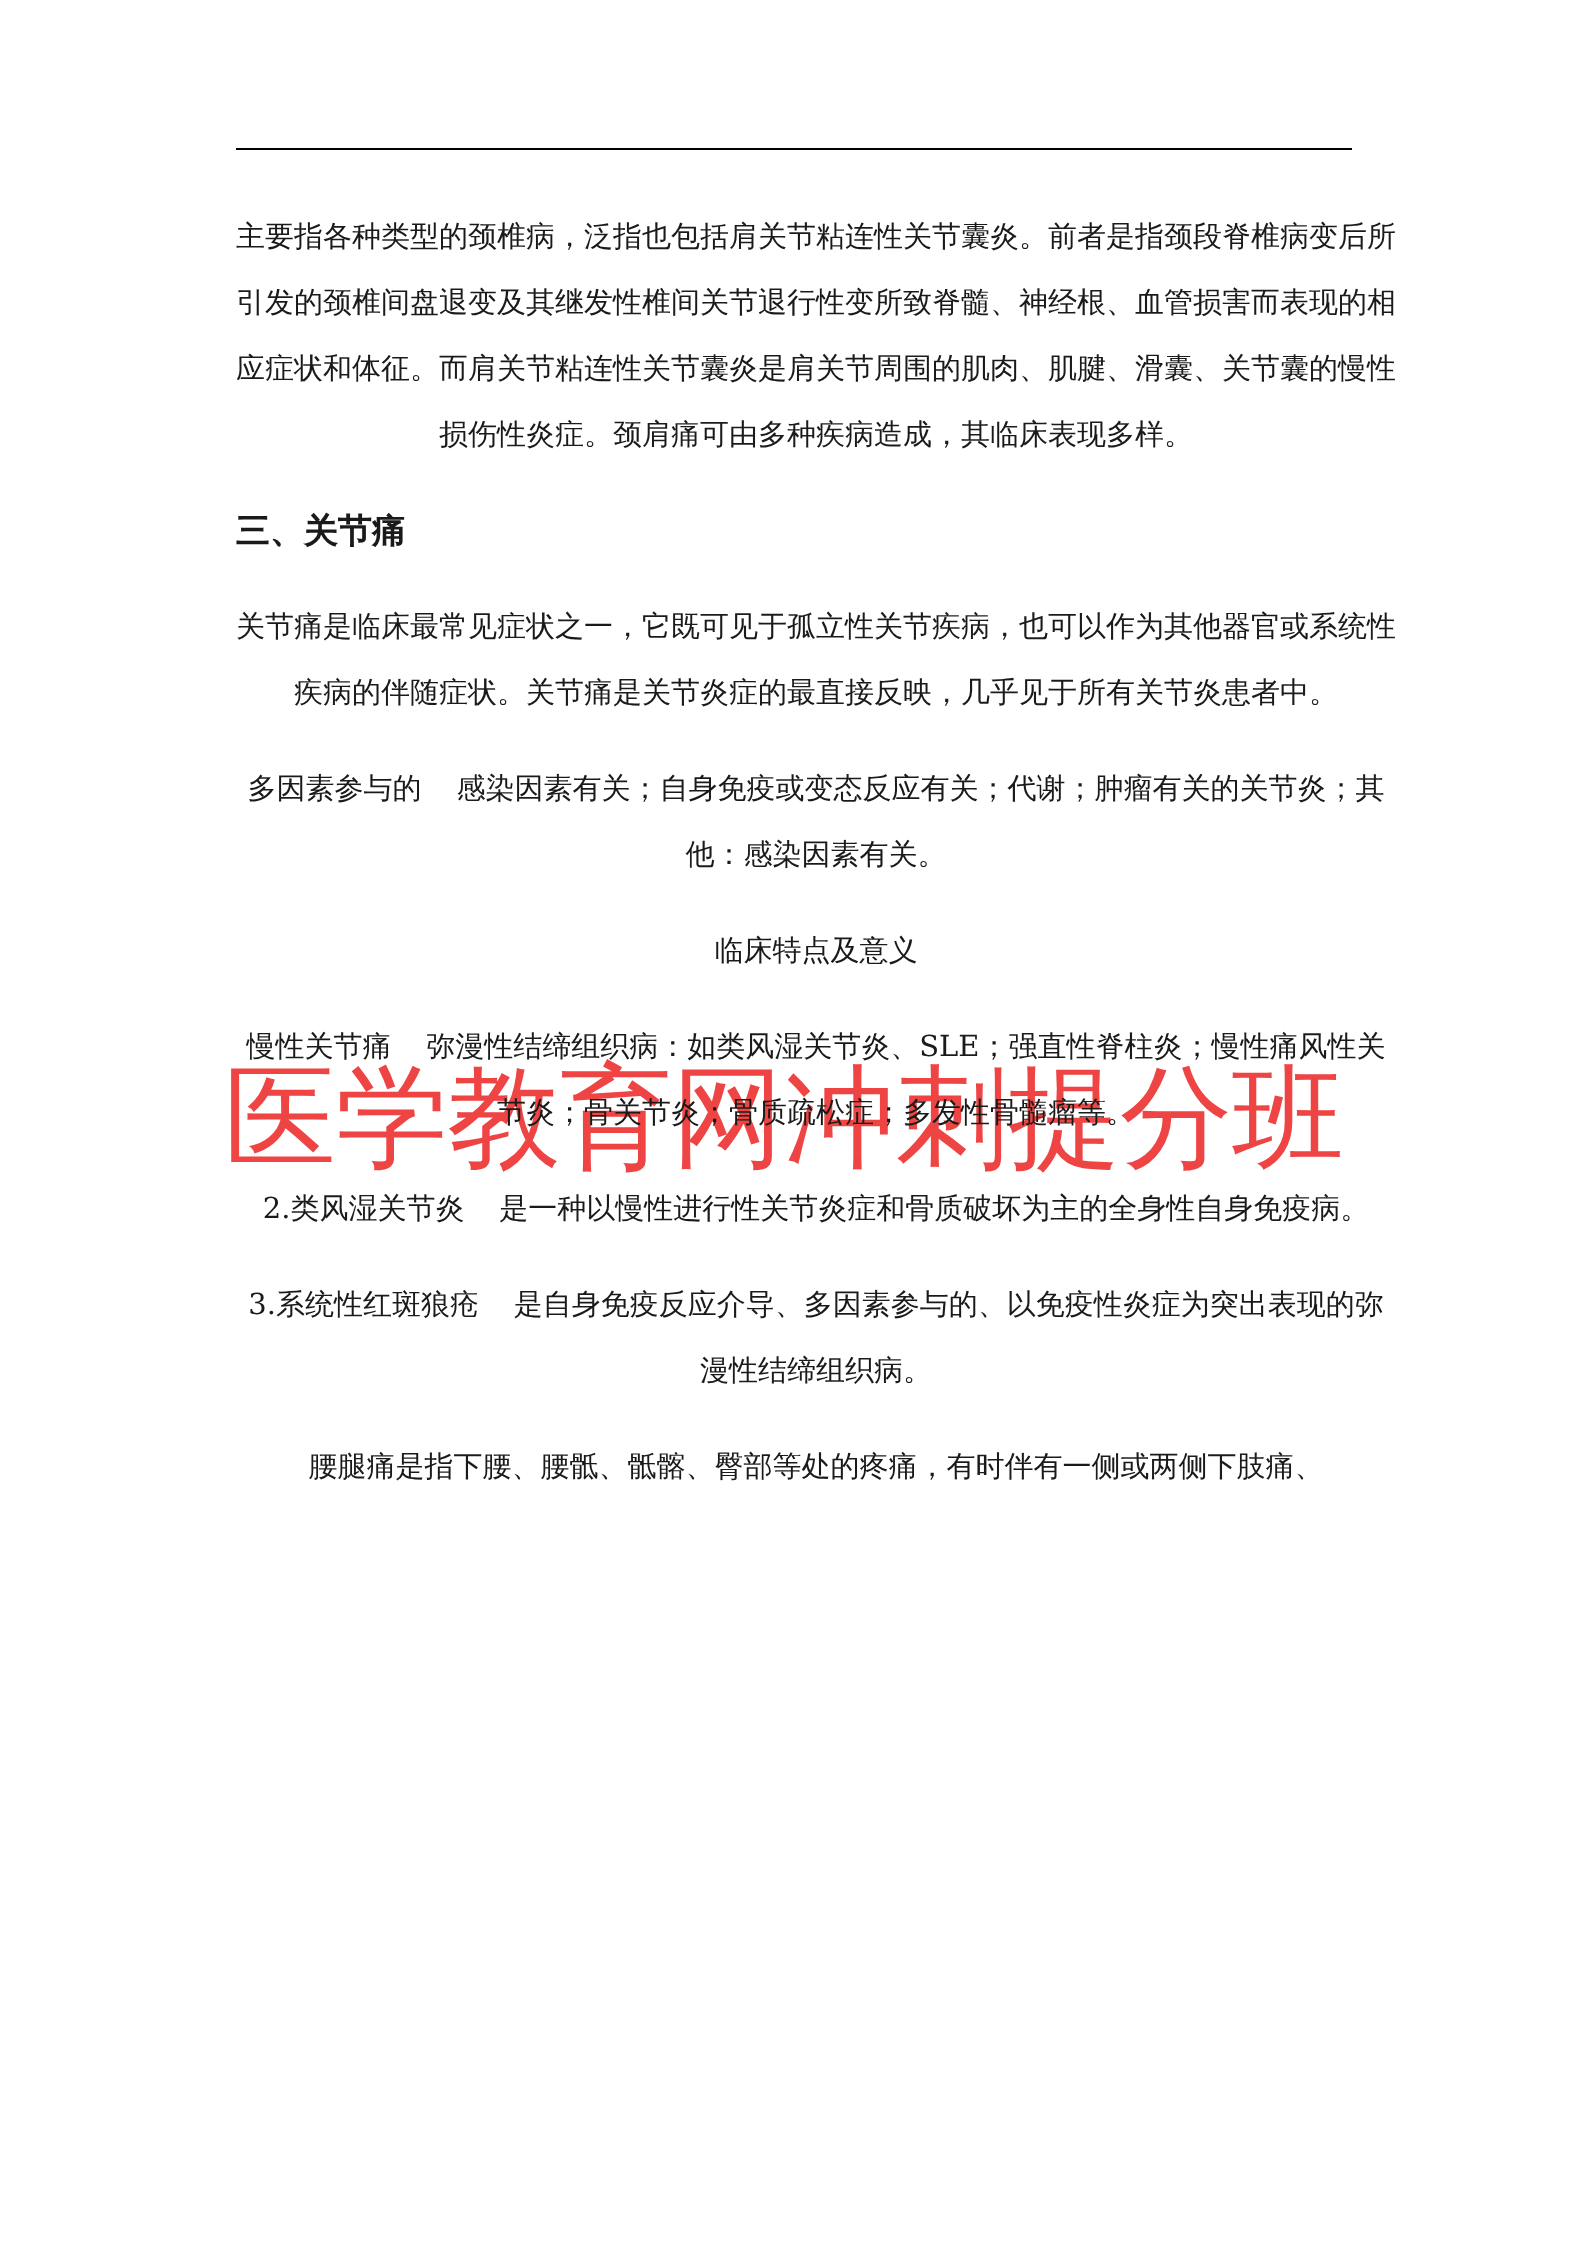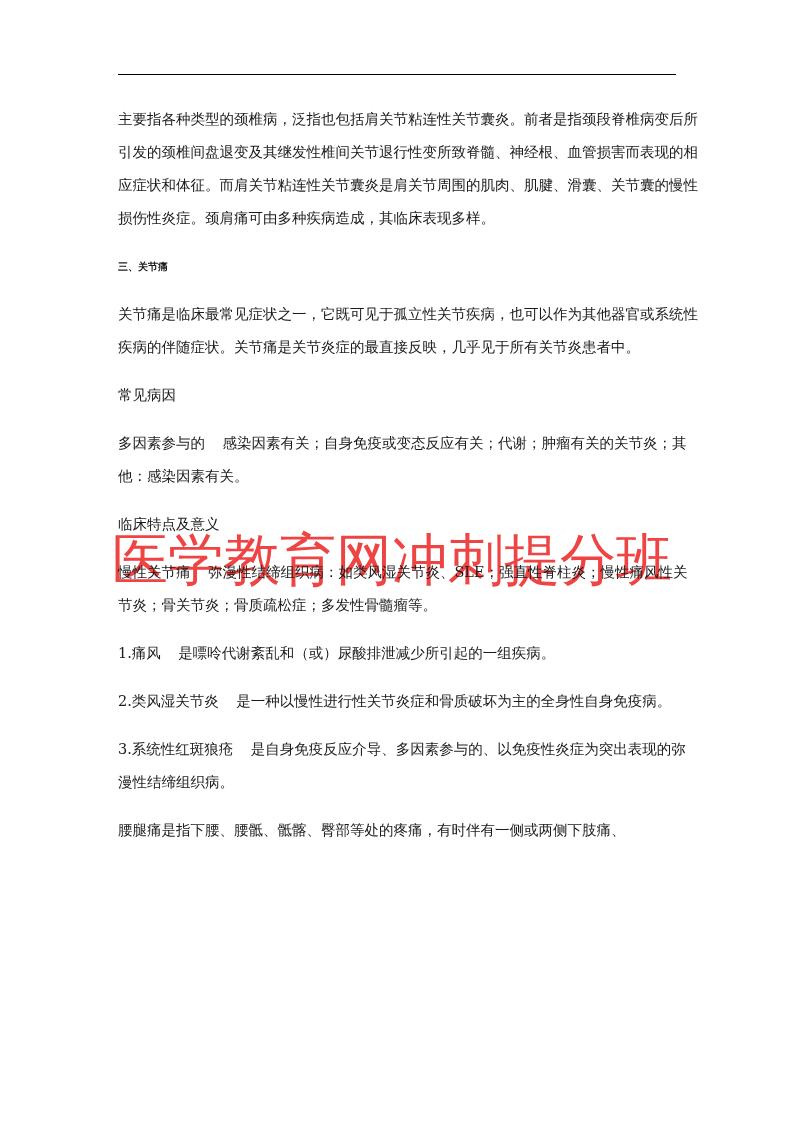--- a/index.html
+++ b/index.html
@@ -5,52 +5,48 @@
     html, body { margin: 0; padding: 0; background: #ffffff; }
     body { width: 793px; height: 1122px; position: relative; overflow: hidden;
       font-family: "DejaVu Serif", "Liberation Serif", serif; color: #1a1a1a; }
     .header-rule { position: absolute; left: 118px; top: 74px; width: 558px; height: 0;
       border-top: 1.5px solid #000; }
     .watermark { position: absolute; left: 112px; top: 522px; width: 580px;
       font-family: "DejaVu Sans", "Liberation Sans", sans-serif; font-size: 56px; line-height: 76px;
       color: #ef4444; letter-spacing: 0px; white-space: nowrap; z-index: 0; }
     .content { position: absolute; left: 118px; top: 103px; width: 580px; z-index: 1; }
     p { margin: 0; font-size: 14.5px; line-height: 33px; white-space: normal; }
-    .para { margin-bottom: 15px; }
-    h2 { margin: 0 0 15px 0; font-size: 10px; font-weight: bold; line-height: 33px;
+    .para { margin-bottom: 15px; text-align: center; }
+    h2 { margin: 0 0 15px 0; font-size: 17px; font-weight: bold; line-height: 33px;
       font-family: "DejaVu Sans", "Liberation Sans", sans-serif; }
     .gap { display: inline-block; width: 1.2em; }
   </style>
 </head>
 <body>
 
 <div class="header-rule"></div>
 
 <div class="watermark">医学教育网冲刺提分班</div>
 
 <div class="content">
   <p class="para">主要指各种类型的颈椎病，泛指也包括肩关节粘连性关节囊炎。前者是指颈段脊椎病变后所引发的颈椎间盘退变及其继发性椎间关节退行性变所致脊髓、神经根、血管损害而表现的相应症状和体征。而肩关节粘连性关节囊炎是肩关节周围的肌肉、肌腱、滑囊、关节囊的慢性损伤性炎症。颈肩痛可由多种疾病造成，其临床表现多样。</p>
 
   <h2>三、关节痛</h2>
   <p class="para">关节痛是临床最常见症状之一，它既可见于孤立性关节疾病，也可以作为其他器官或系统性疾病的伴随症状。关节痛是关节炎症的最直接反映，几乎见于所有关节炎患者中。</p>
-  <p class="para">常见病因</p>
 
   <p class="para">
     <span>多因素参与的</span><span class="gap"></span><span>感染因素有关；自身免疫或变态反应有关；代谢；肿瘤有关的关节炎；其他：感染因素有关。</span>
   </p>
   <p class="para">临床特点及意义</p>
 
   <p class="para">
     <span>慢性关节痛</span><span class="gap"></span><span>弥漫性结缔组织病：如类风湿关节炎、SLE；强直性脊柱炎；慢性痛风性关节炎；骨关节炎；骨质疏松症；多发性骨髓瘤等。</span>
   </p>
 
   <p class="para">
-    <span>1.痛风</span><span class="gap"></span><span>是嘌呤代谢紊乱和（或）尿酸排泄减少所引起的一组疾病。</span>
-  </p>
-  <p class="para">
     <span>2.类风湿关节炎</span><span class="gap"></span><span>是一种以慢性进行性关节炎症和骨质破坏为主的全身性自身免疫病。</span>
   </p>
   <p class="para">
     <span>3.系统性红斑狼疮</span><span class="gap"></span><span>是自身免疫反应介导、多因素参与的、以免疫性炎症为突出表现的弥漫性结缔组织病。</span>
   </p>
 
   <p class="para">腰腿痛是指下腰、腰骶、骶髂、臀部等处的疼痛，有时伴有一侧或两侧下肢痛、</p>
 </div>
 
 </body></html>

